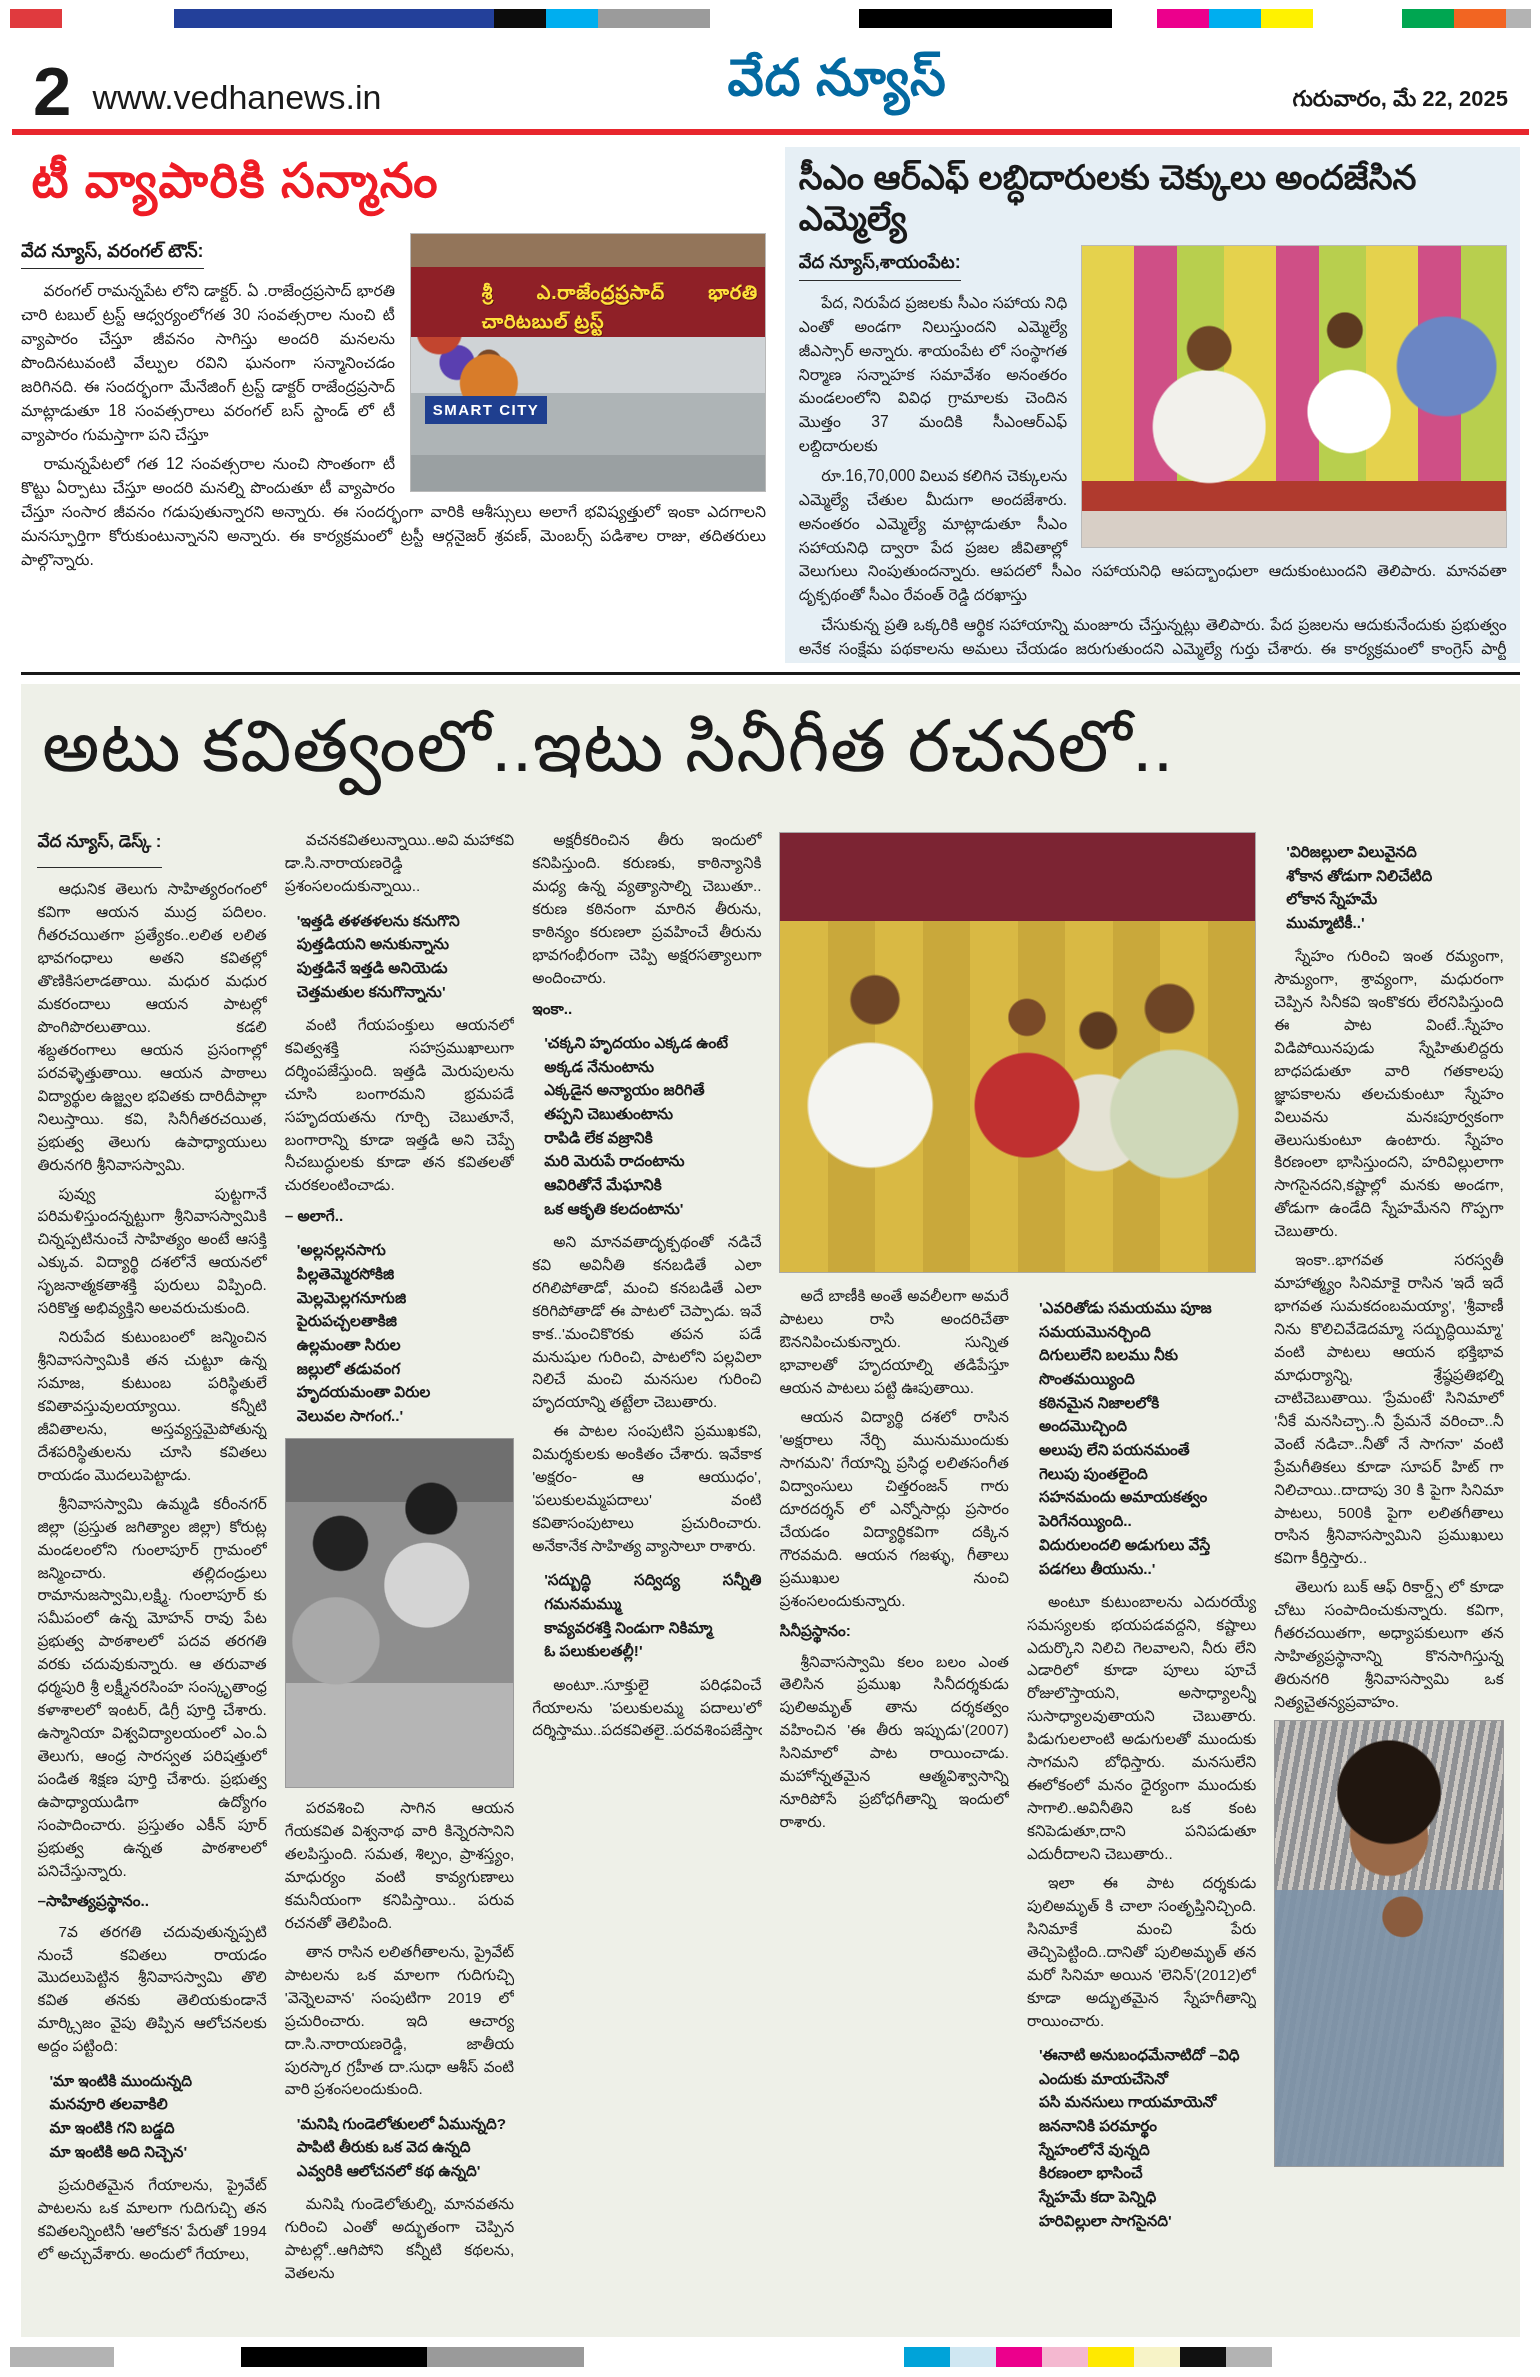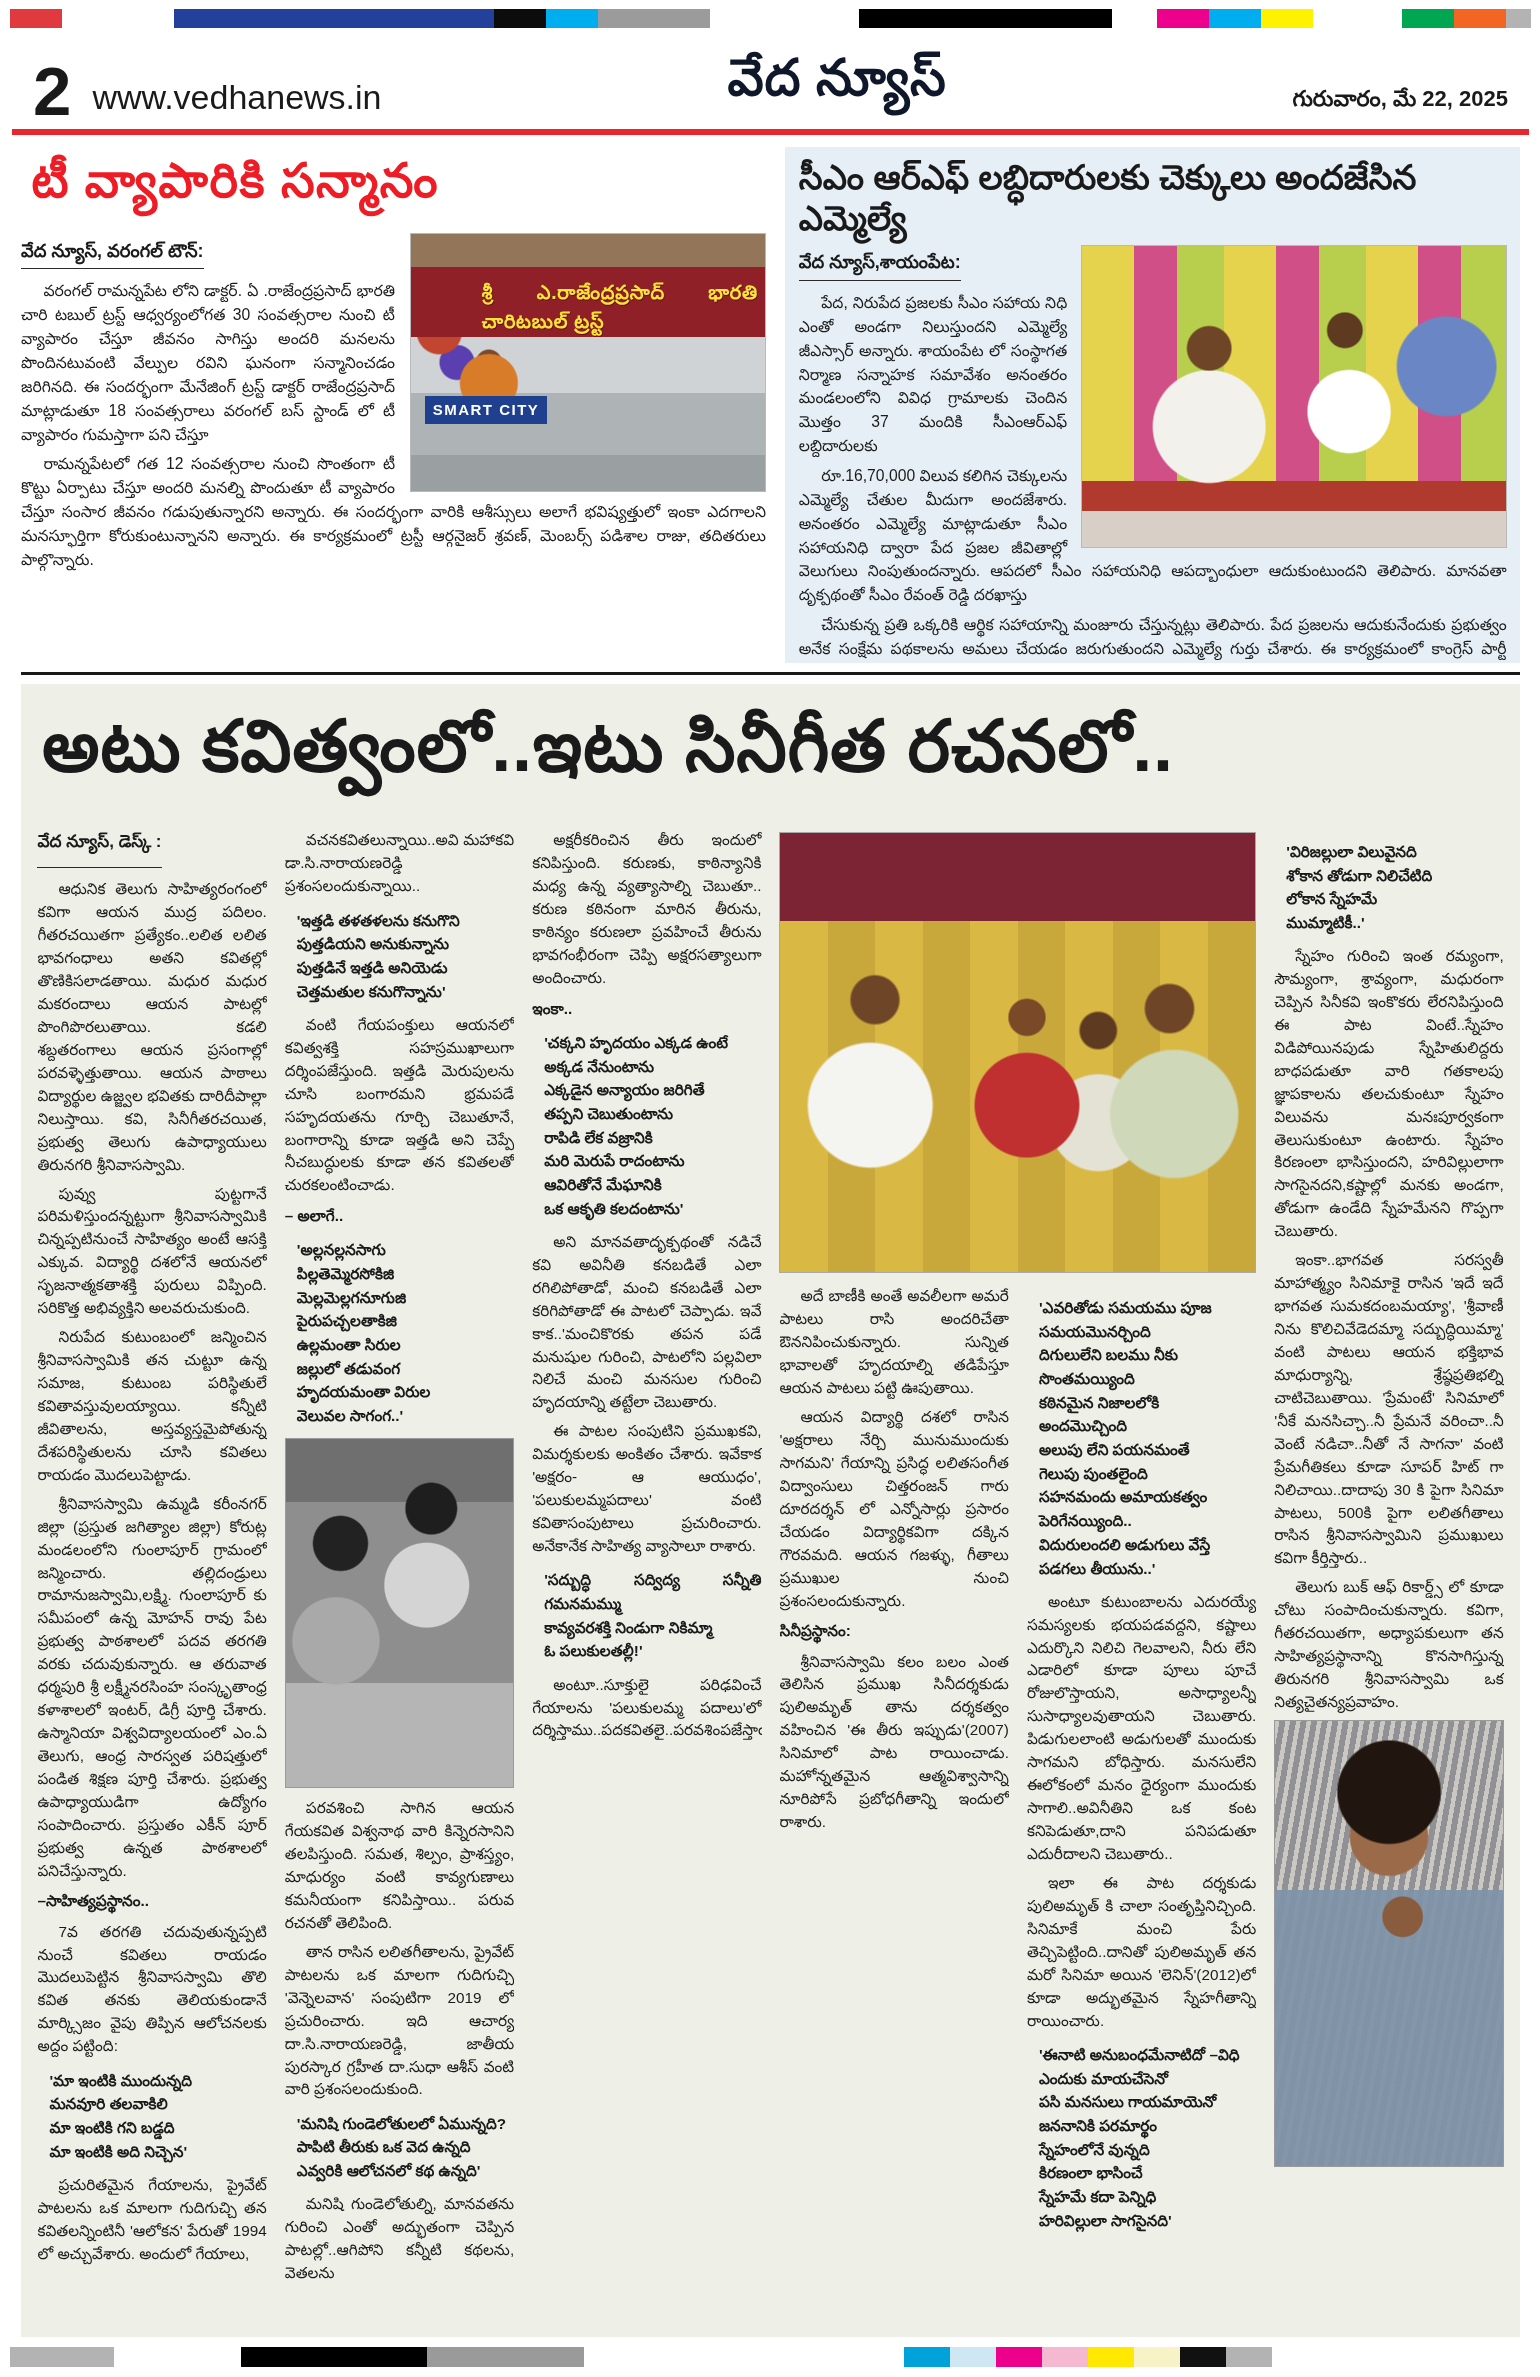--- a/index.html
+++ b/index.html
@@ -9,21 +9,21 @@
   
   .colorbar { display:flex; height:19.4px; margin:9px 10.4px 0; overflow:hidden; }
   .colorbar span { height:100%; display:block; flex:0 0 auto; }
   .colorbar.bottom { margin:10.4px 10.4px 0; }
 
   
   .header { display:flex; align-items:flex-end; justify-content:space-between; padding:19.4px 33px 7.5px; }
   .hdr-left { display:flex; align-items:flex-end; gap:21px; }
   .page-num { font-size:69px; font-weight:700; line-height:.85; }
   .site-url { font-size:34px; font-weight:400; padding-bottom:4.5px; }
-  .masthead { font-size:51px; font-weight:800; color:#0f172a; letter-spacing:0.7px; padding-bottom:1.5px; }
+  .masthead { font-size:51px; font-weight:800; color:#0369a1; letter-spacing:0.7px; padding-bottom:1.5px; }
   .issue-date { font-size:22px; font-weight:700; padding-bottom:4.5px; }
   .redrule { height:6px; background:#e8262d; margin:0 12px; }
 
   
   .toprow { display:flex; gap:19.4px; margin:12px 21px 0; height:516px; overflow:hidden; }
   .art-tea { flex:0 0 745px; overflow:hidden; }
   .tea-headline { color:#ee1c25; font-size:48px; font-weight:800; letter-spacing:1.5px; padding:6px 0 13.4px 10.4px; }
   .byline { display:inline-block; font-weight:700; font-size:18px; border-bottom:1.5px solid #2a2a2a; padding-bottom:3px; margin:4.5px 0 10.4px; }
   .bodytext { font-size:15.7px; line-height:1.52; text-align:justify; }
   .bodytext p { text-indent:22.4px; margin-bottom:6px; }
@@ -52,21 +52,21 @@
       radial-gradient(circle at 63% 55%, #ffffff 0 13%, rgba(0,0,0,0) 13.5%),
       radial-gradient(circle at 86% 40%, #6b86c4 0 12%, rgba(0,0,0,0) 12.5%),
       linear-gradient(180deg, rgba(0,0,0,0) 0 78%, #b03a2e 78% 88%, #d8cfc6 88%),
       repeating-linear-gradient(90deg,#e5d24d 0 52px,#cf4f86 52px 95px,#b8cf4e 95px 142px);
   }
 
   .divider { border-top:3px solid #191919; margin:9px 21px 0; }
 
   
   .main { margin:9px 21px 0; background:#eef0e8; padding:10.4px 16.4px 13.4px; height:1653px; overflow:hidden; }
-  .main-headline { font-size:72px; font-weight:700; letter-spacing:0.7px; padding:10.4px 4.5px 7.5px; }
+  .main-headline { font-size:72px; font-weight:400; letter-spacing:0.7px; padding:10.4px 4.5px 7.5px; }
   .cols { display:flex; gap:18px; margin-top:16.4px; height:1498px; overflow:hidden; position:relative; }
   .col { flex:1 1 0; overflow:hidden; font-size:15.3px; line-height:1.5; text-align:justify; }
   .col.push::before { content:""; display:block; height:456px; }
   .blk-para { text-indent:21px; margin-bottom:6px; }
   .blk-quote { font-weight:700; white-space:pre-line; margin:10.4px 0 10.4px 12px; line-height:1.55; }
   .blk-subhead { font-weight:700; margin:7.5px 0; }
   .blk-byline { display:inline-block; font-weight:700; font-size:17px; border-bottom:1.5px solid #2a2a2a; padding-bottom:12px; margin-bottom:10.4px; }
 
   .photo-main { position:absolute; left:742px; top:3px; width:477px; height:441px; border:0.7px solid #a8a8a8;
     background:

